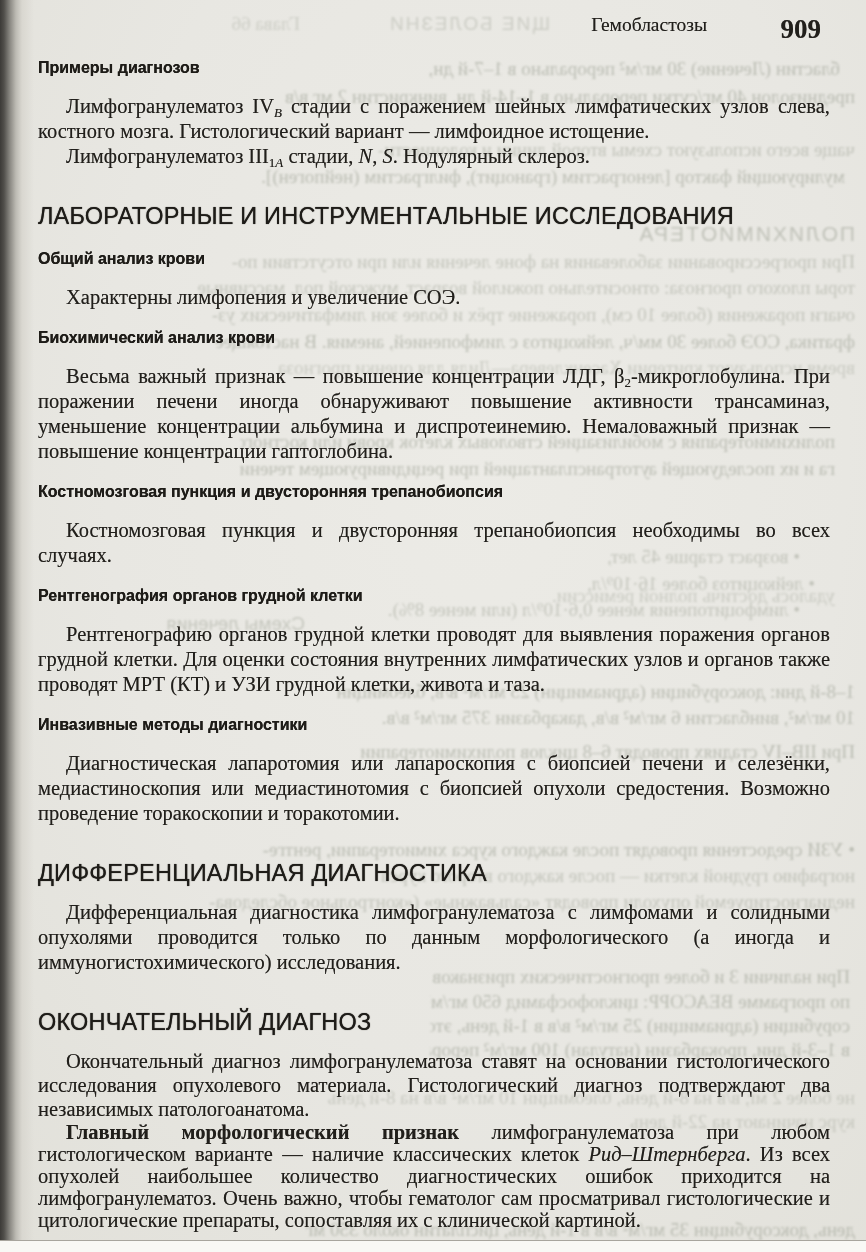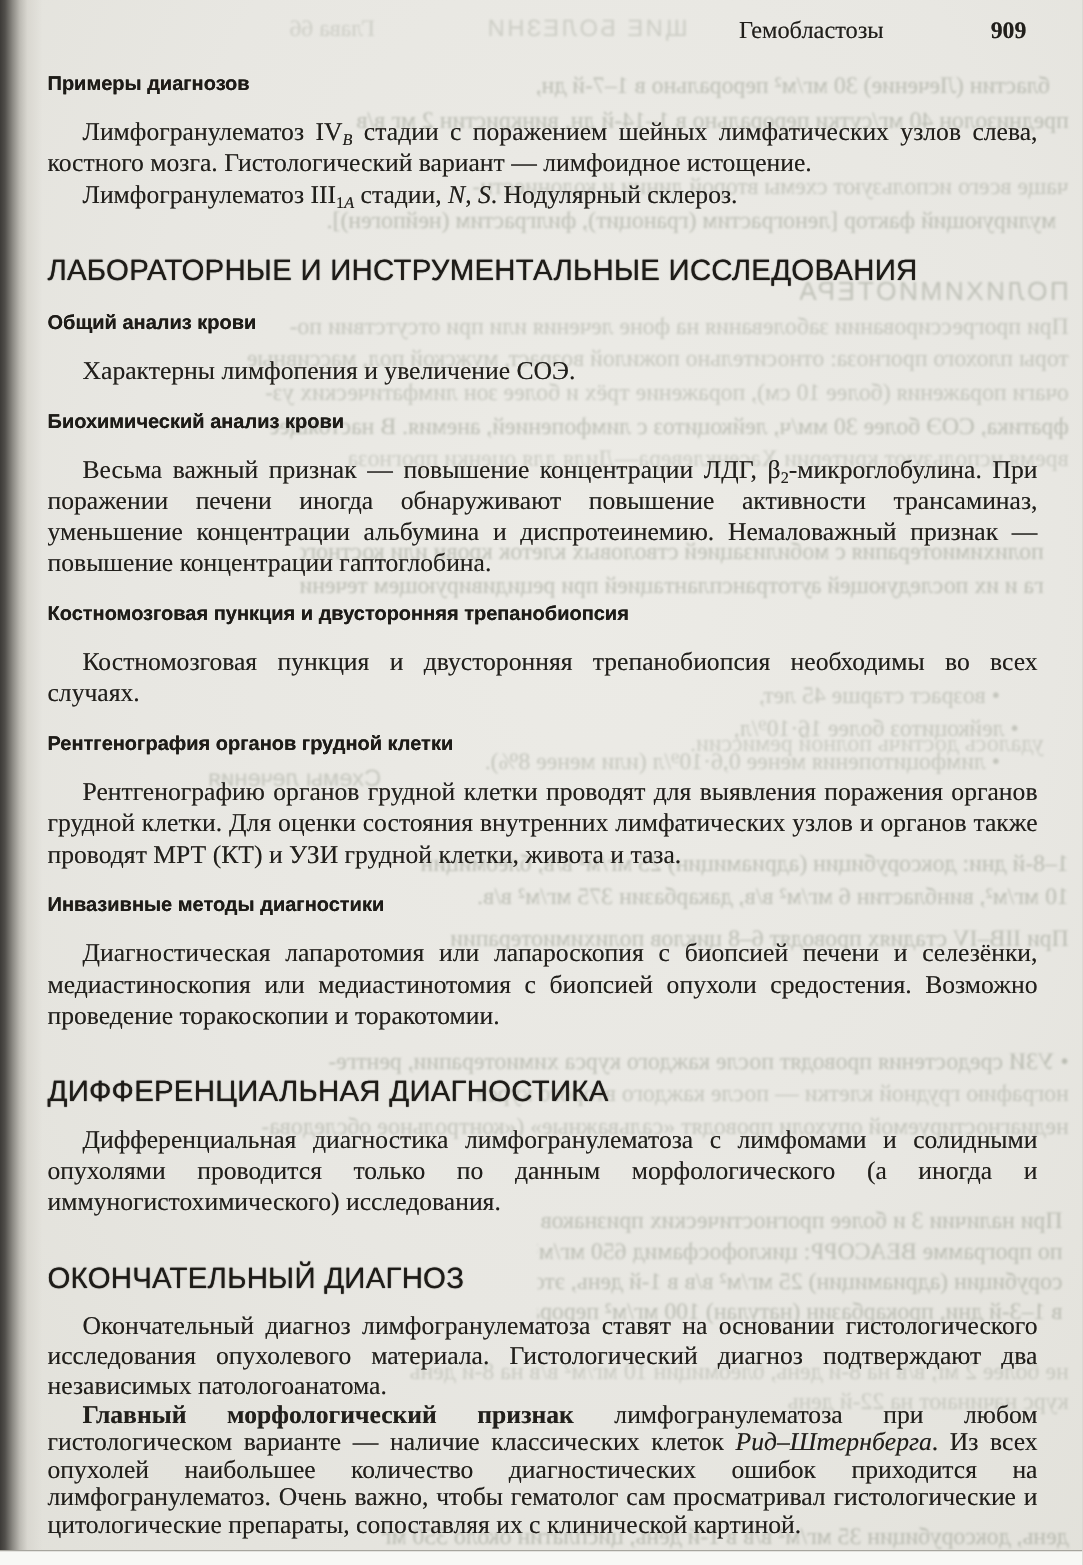--- a/index.html
+++ b/index.html
@@ -42,21 +42,21 @@
   .bt26{top:965px;left:430px;width:420px;opacity:.5;}
   .bt27{top:990px;left:430px;width:420px;opacity:.5;}
   .bt28{top:1014px;left:430px;width:420px;opacity:.5;}
   .bt29{top:1038px;left:430px;width:420px;opacity:.5;}
   .bt30{top:1086px;left:55px;width:800px;opacity:.35;}
   .bt31{top:1110px;left:55px;width:800px;opacity:.35;}
   .bt32{top:1218px;left:55px;width:800px;opacity:.5;}
   
   .running-header{position:absolute;top:14px;left:0;right:11px;height:26px;z-index:3;}
   .rh{position:absolute;right:148px;font-size:19.5px;text-shadow:0 0 .4px rgba(33,31,27,.55);}
-  .pn{position:absolute;right:34px;font-size:19px;font-weight:bold;text-shadow:0 0 .4px rgba(33,31,27,.55);}
+  .pn{position:absolute;right:34px;font-size:27px;font-weight:bold;text-shadow:0 0 .4px rgba(33,31,27,.55);}
   .content{position:absolute;top:40px;left:38px;right:36px;z-index:2;
     text-shadow:0 0 .45px rgba(33,31,27,.55);}
   h2{font-family:"Liberation Sans",sans-serif;font-weight:normal;font-size:23.5px;line-height:30px;
     margin:32px 0 12px;letter-spacing:.2px;color:#1e1c18;text-shadow:0 0 .9px currentColor;}
   h2.final{}
   h2.diff{margin-top:32px;}
   h3{font-family:"Liberation Sans",sans-serif;font-weight:bold;font-size:16px;line-height:24px;
     margin:16px 0 14px;color:#1e1c18;text-shadow:0 0 .4px currentColor;}
   p{margin:0;text-align:justify;font-size:20.5px;line-height:25px;text-indent:28px;hyphens:manual;}
   p.tight{line-height:22px;}

